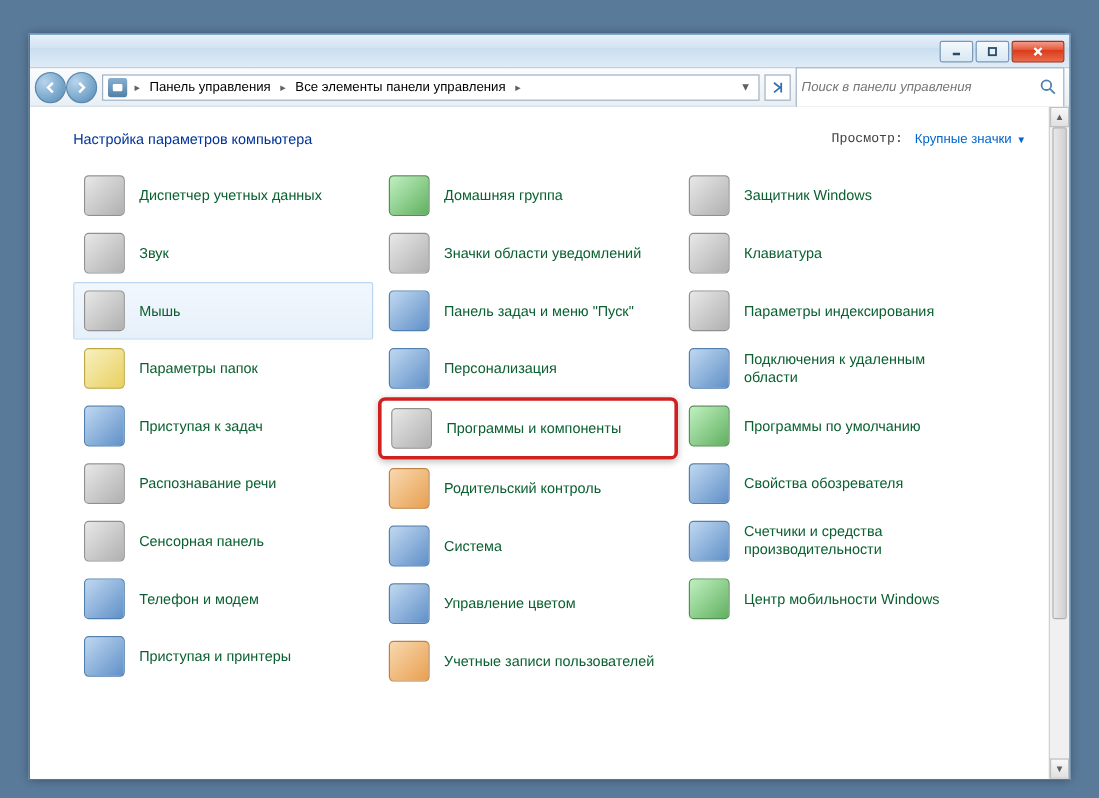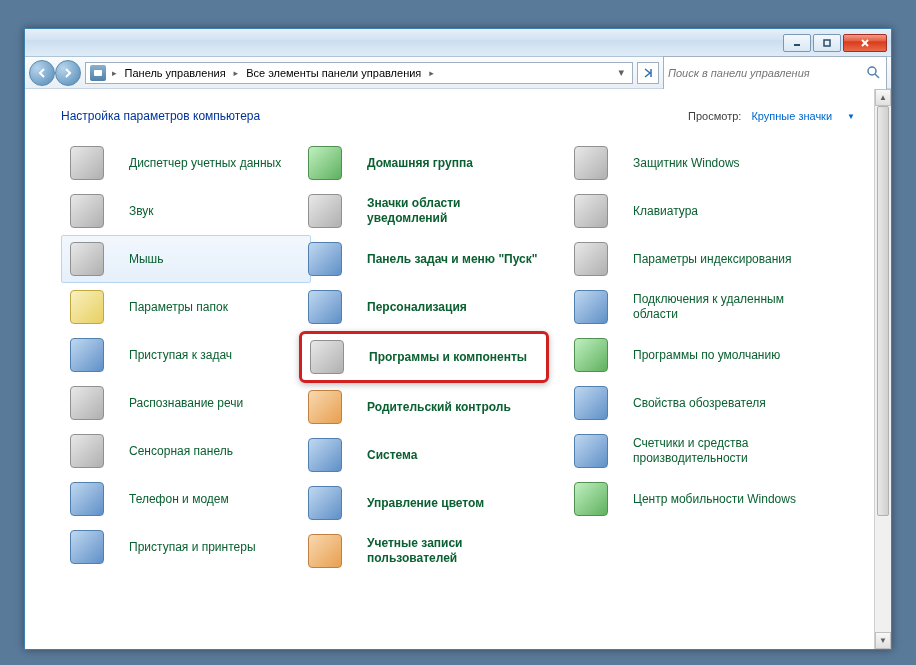--- a/index.html
+++ b/index.html
@@ -135,34 +135,34 @@
   font-size: 12px;
   color: #003399;
 }
 .view-ctrl {
   margin-left: auto;
   display: flex;
   align-items: center;
   gap: 10px;
   font-size: 11px;
 }
-.view-label { color: #404040; }
-.view-value { color: #0066cc; cursor: pointer; display: flex; align-items: center; gap: 15px; }
+.view-label { color: #404040; font-family: Liberation Mono, monospace; }
+.view-value { color: #0066cc; cursor: pointer; display: flex; align-items: center; gap: 4px; }
 .items-grid {
   padding: 0 18px;
   position: relative;
 }
 .col { position: absolute; top: 0; }
 .col1 { left: 36px; width: 250px; }
-.col2 { left: 274px; width: 250px; font-weight: bold; }
+.col2 { left: 290px; width: 250px; }
 .col3 { left: 540px; width: 260px; }
 .cp-item {
   display: flex;
   align-items: center;
-  gap: 25px;
+  gap: 12px;
   padding: 6px 8px;
   min-height: 48px;
   cursor: pointer;
   border: 1px solid transparent;
   border-radius: 2px;
 }
 .cp-item.hover {
   background: linear-gradient(#f2f7fd, #e6f0fa);
   border: 1px solid #b8d6f0;
 }

